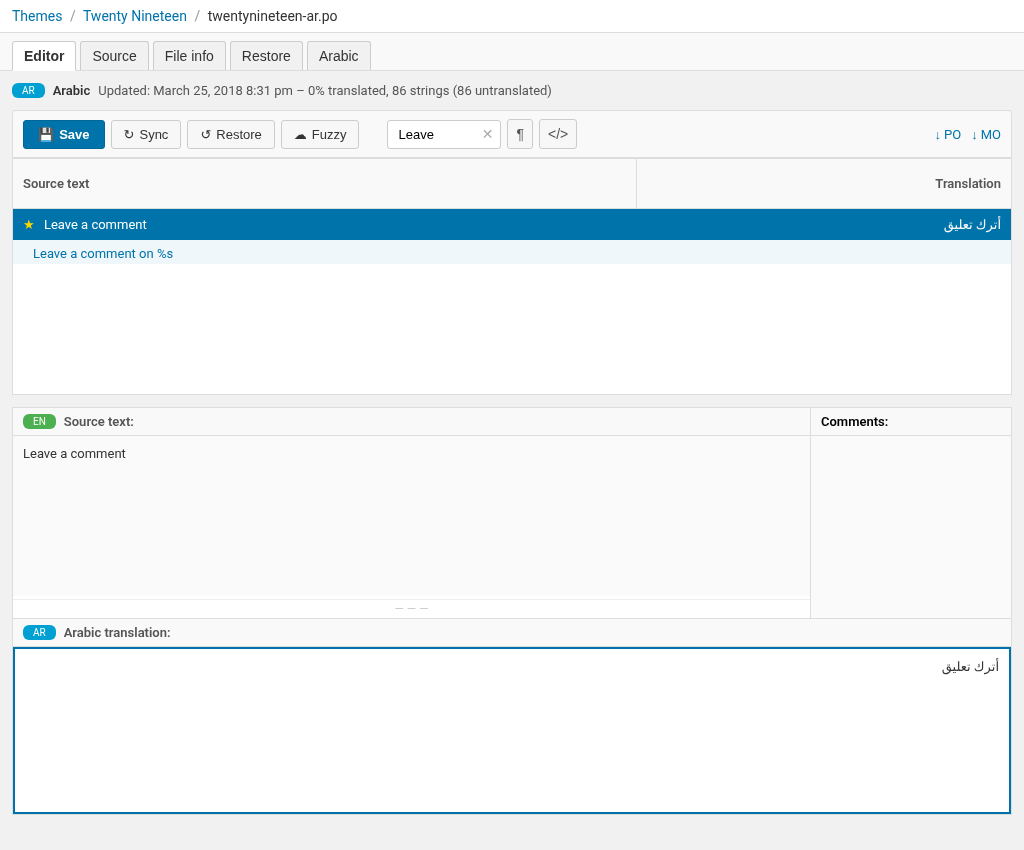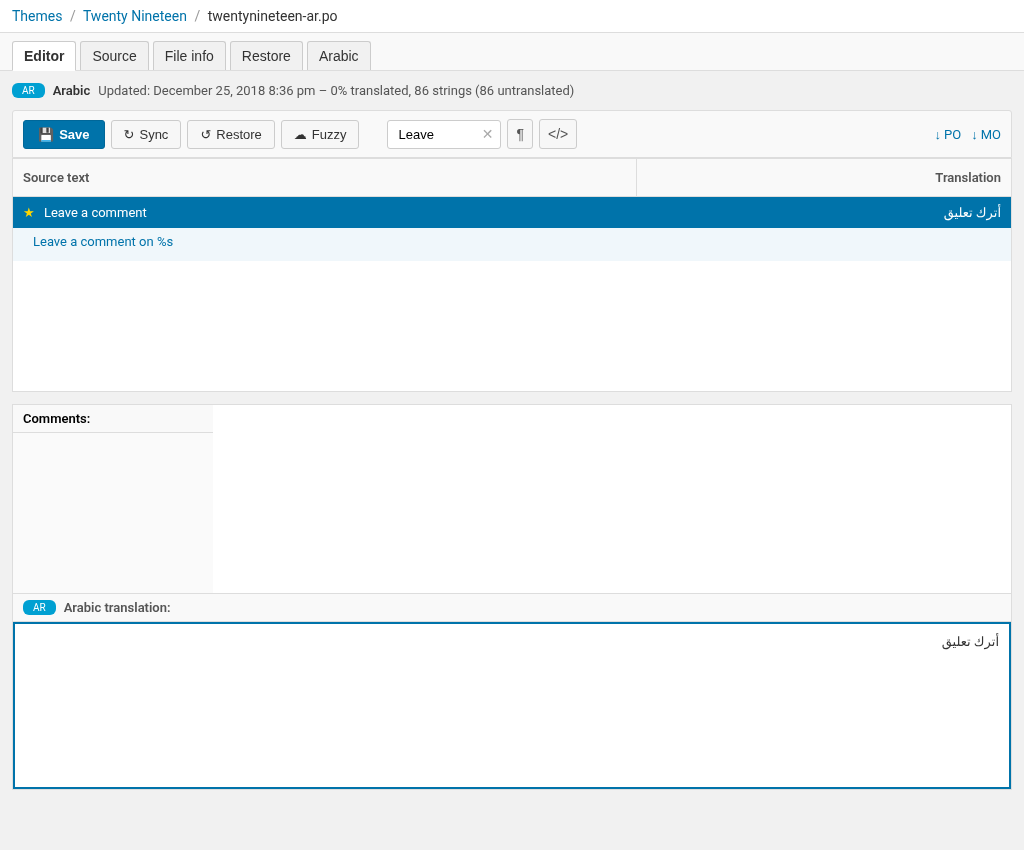--- a/index.html
+++ b/index.html
@@ -155,21 +155,21 @@
 
     .translation-table {
       width: 100%;
       border-collapse: collapse;
       border: 1px solid #ddd;
       background: #fff;
     }
     .translation-table thead th {
       background: #f9f9f9;
       border: 1px solid #ddd;
-      padding: 11px 10px;
+      padding: 17px 10px;
       text-align: left;
       font-size: 13px;
       font-weight: 600;
       color: #555;
     }
     .translation-table thead th:last-child {
       text-align: right;
     }
     .table-row-selected {
       background: #0073aa;
@@ -177,21 +177,21 @@
     }
     .table-row-selected td {
       padding: 8px 10px;
       font-size: 13px;
     }
     .table-row-selected .row-star { color: #ffd700; margin-right: 6px; }
     .table-row-sub {
       background: #f0f7fb;
     }
     .table-row-sub td {
-      padding: 6px 10px 12px 20px;
+      padding: 6px 10px 3px 20px;
       color: #0073aa;
       font-size: 13px;
     }
     .empty-rows td {
       padding: 0;
       height: 160px;
       border: none;
     }
 
     .editor-header {
@@ -299,21 +299,21 @@
   <button class="tab-btn">File info</button>
   <button class="tab-btn">Restore</button>
   <button class="tab-btn">Arabic</button>
 </div>
 
 <div class="main-content">
 
   <div class="language-status">
     <span class="lang-badge">AR</span>
     <span class="lang-name">Arabic</span>
-    <span class="lang-info">Updated: December 25, 2018 8:36 pm – 0% translated, 86 strings (86 untranslated)</span>
+    <span class="lang-info">Updated: March 25, 2018 8:31 pm – 0% translated, 86 strings (86 untranslated)</span>
   </div>
 
   <div class="toolbar">
     <button class="btn-save">
       <span>💾</span>
       <span>Save</span>
     </button>
     <button class="btn-secondary">
       <span>↻</span>
       <span>Sync</span>
@@ -375,20 +375,28 @@
       </tr>
       <tr class="empty-rows">
         <td colspan="2" style="height:130px; background:#fff;"></td>
       </tr>
     </tbody>
   </table>
 
   <div class="editor-split">
     <div class="editor-split-top">
 
+      <div class="editor-source">
+        <div class="editor-header">
+          <span class="lang-badge" style="background:#4caf50;">EN</span>
+          <span>Source text:</span>
+        </div>
+        <textarea class="source-textarea" readonly="" style="">Leave a comment</textarea>
+        <div class="scroll-indicator">— — —</div>
+      </div>
 
       <div class="editor-comments">
         <div class="comments-header">Comments:</div>
         <div class="comments-body"></div>
       </div>
     </div>
 
     <div class="editor-split-bottom">
       <div class="editor-header">
         <span class="lang-badge">AR</span>

